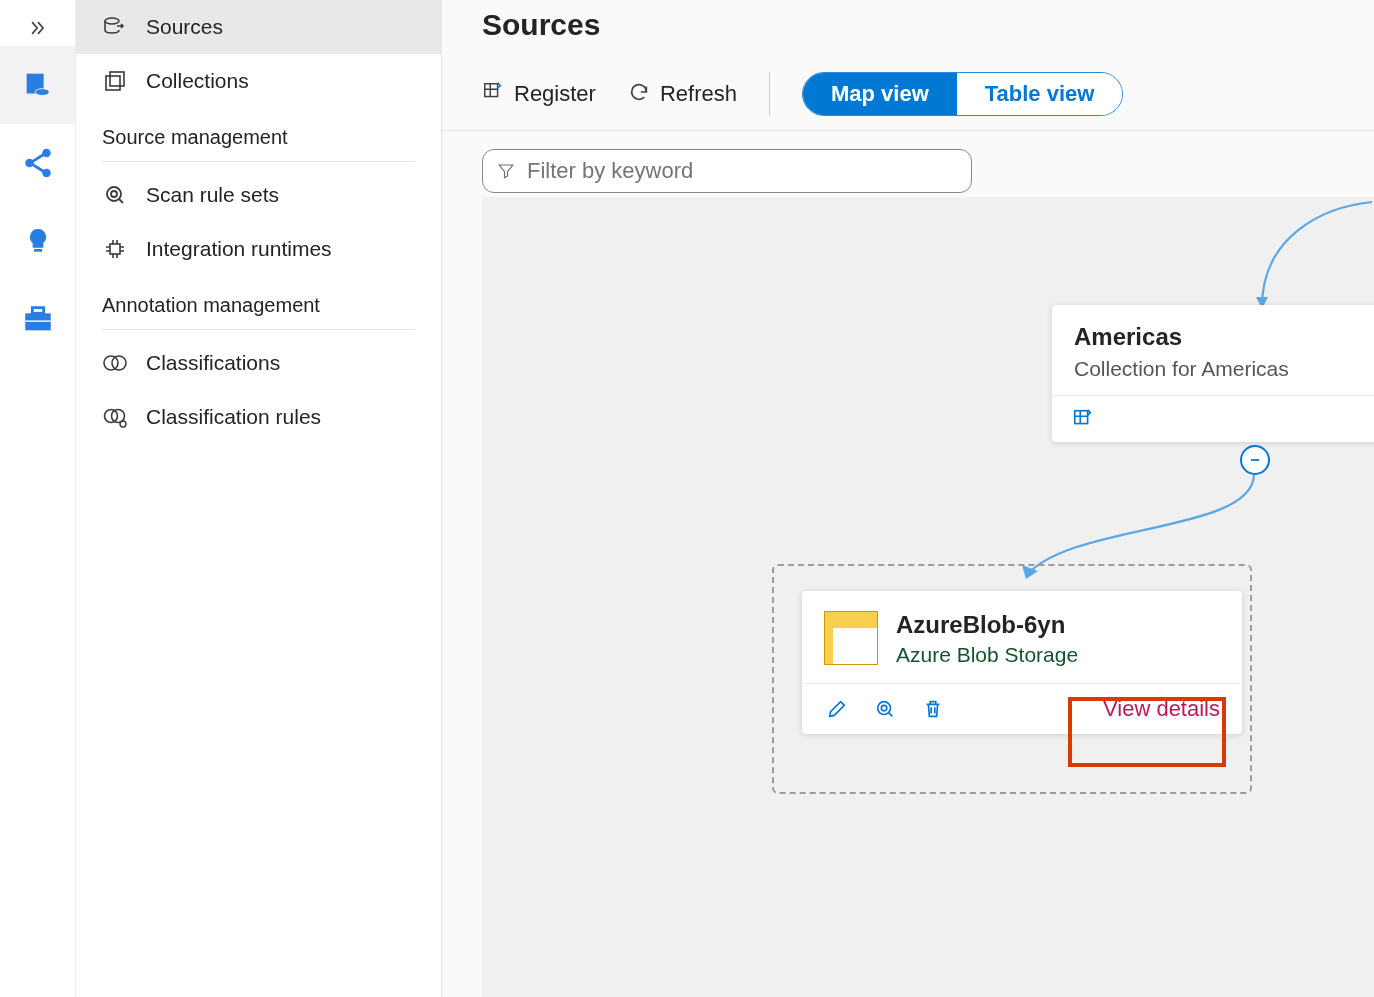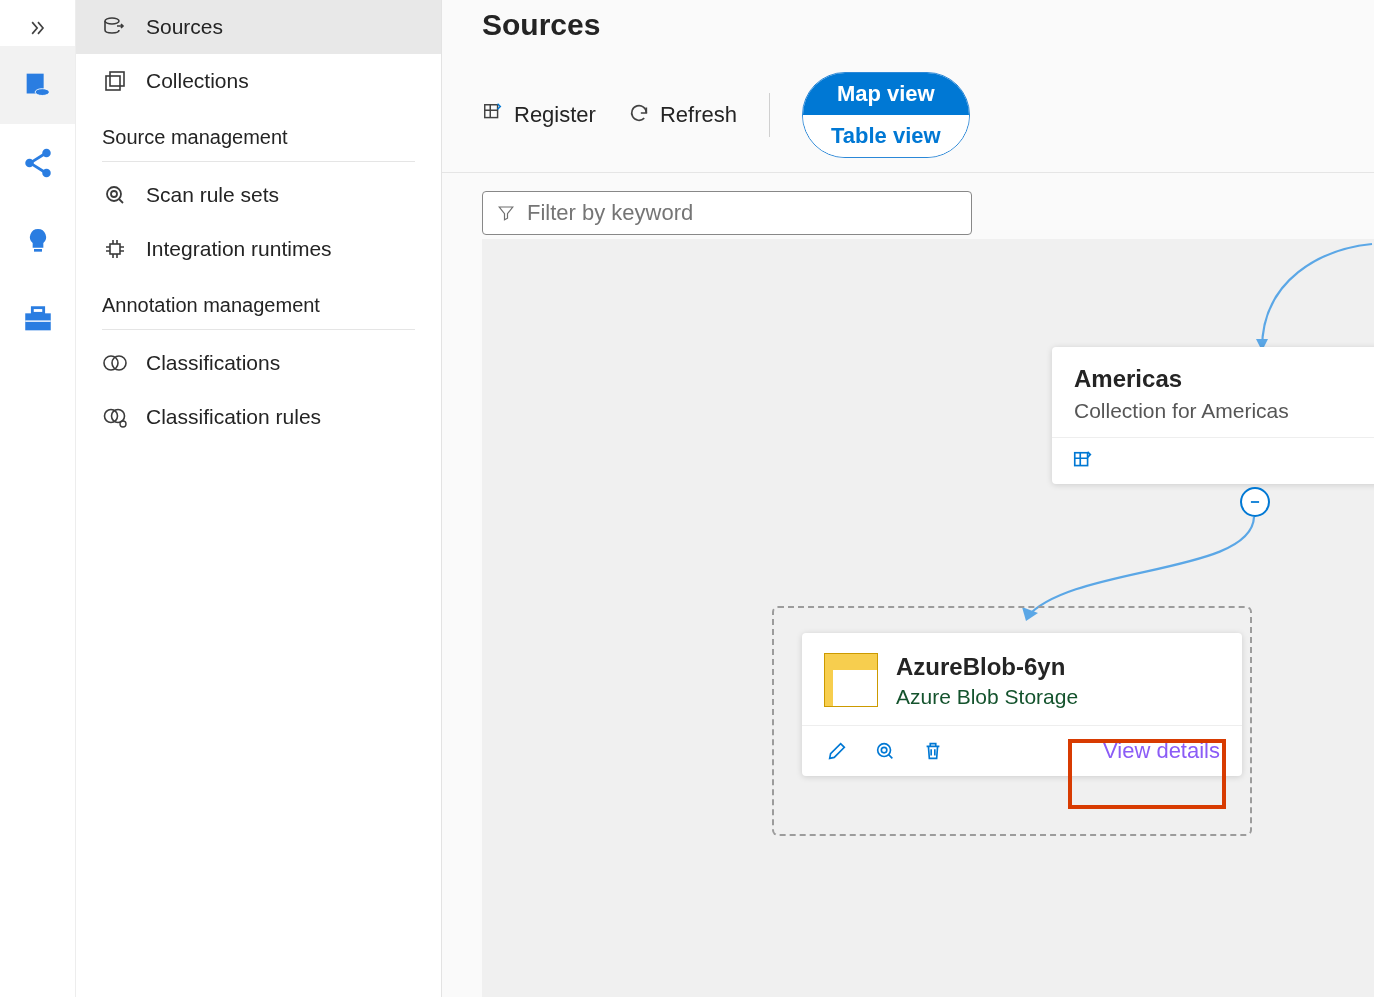--- a/index.html
+++ b/index.html
@@ -21,41 +21,41 @@
   .sidebar-divider { border-top: 1px solid #e5e5e5; margin: 6px 26px 6px 26px; }
   .sidebar-icon { width: 26px; height: 26px; display: inline-flex; align-items: center; justify-content: center; color: #3b3b3b; }
 
   
   .main { flex: 1; background: #fafafa; display: flex; flex-direction: column; border-left: 1px solid #e3e3e3; }
   .page-header { padding: 8px 40px 16px 40px; background: #fafafa; }
   .page-title { font-size: 30px; font-weight: 600; }
   .toolbar { display: flex; align-items: center; gap: 32px; padding: 14px 40px; border-bottom: 1px solid #e5e5e5; background: #fafafa; }
   .toolbar-btn { display: inline-flex; gap: 10px; color: #242424; font-size: 22px; cursor: pointer; background: none; border: none; }
   .toolbar-sep { width: 1px; height: 44px; background: #d0d0d0; }
-  .view-toggle { display: inline-flex; border: 1px solid #2b88d8; border-radius: 999px; overflow: hidden; flex-direction: column; }
+  .view-toggle { display: inline-flex; border: 1px solid #2b88d8; border-radius: 999px; overflow: hidden; }
   .view-toggle button { padding: 8px 28px; font-size: 22px; border: none; background: #fff; color: #0078d4; cursor: pointer; font-weight: 600; }
   .view-toggle button.active { background: #0078d4; color: #fff; }
 
   .filter-row { padding: 18px 40px 4px 40px; }
-  .filter-input { width: 490px; display: flex; align-items: center; gap: 12px; border: 1px solid #888; border-radius: 4px; padding: 8px 14px; background: #fff; font-size: 22px; color: #6f6f6f; }
+  .filter-input { width: 490px; display: flex; align-items: center; gap: 12px; border: 1px solid #888; border-radius: 12px; padding: 8px 14px; background: #fff; font-size: 22px; color: #6f6f6f; }
   .filter-input input { border: none; outline: none; font-size: 22px; flex: 1; }
   .filter-input input::placeholder { color: #757575; }
 
   .status-text { font-size: 22px; padding: 16px 40px 10px 40px; }
 
   .canvas { flex: 1; position: relative; margin: 0 0 0 40px; background: #f0f0f0; }
 
   
   .card { position: absolute; background: #fff; box-shadow: 0 1px 6px rgba(0,0,0,.15); border-radius: 4px; }
   .card-header { padding: 18px 22px 14px 22px; }
   .card-title { font-size: 24px; font-weight: 600; }
   .card-sub { font-size: 21px; color: #565656; padding-top: 6px; }
   .card-bar { border-top: 1px solid #eee; display: flex; align-items: center; justify-content: space-between; padding: 10px 18px; }
   .card-icons { display: flex; gap: 22px; color: #0078d4; }
-  .link { color: #8b5cf6; font-size: 22px; cursor: pointer; font-weight: 400; }
+  .link { color: #be185d; font-size: 22px; cursor: pointer; font-weight: 400; }
   .highlight-box { position: absolute; border: 4px solid #d83b01; }
 
   
   .dashed { position: absolute; border: 2px dashed #9c9c9c; border-radius: 6px; }
   .src-card { position: absolute; background: #fff; box-shadow: 0 1px 6px rgba(0,0,0,.15); border-radius: 4px; width: 440px; }
   .src-head { display: flex; gap: 18px; padding: 20px 22px 16px 22px; align-items: flex-start; }
   .src-thumb { width: 54px; height: 54px; background: #f7ce4e; border: 1px solid #cc9a00; position: relative; }
   .src-thumb::after { content:""; position:absolute; left:8px; top:16px; right:0; bottom:0; background:#fff; }
   .src-title { font-size: 24px; font-weight: 600; }
   .src-sub { font-size: 21px; color: #14532d; padding-top: 4px; }

